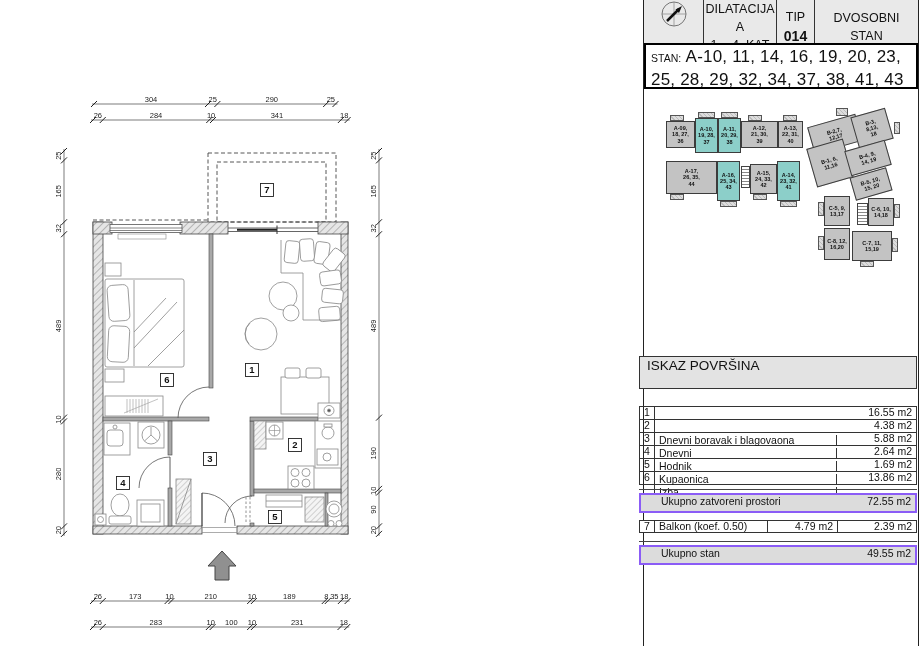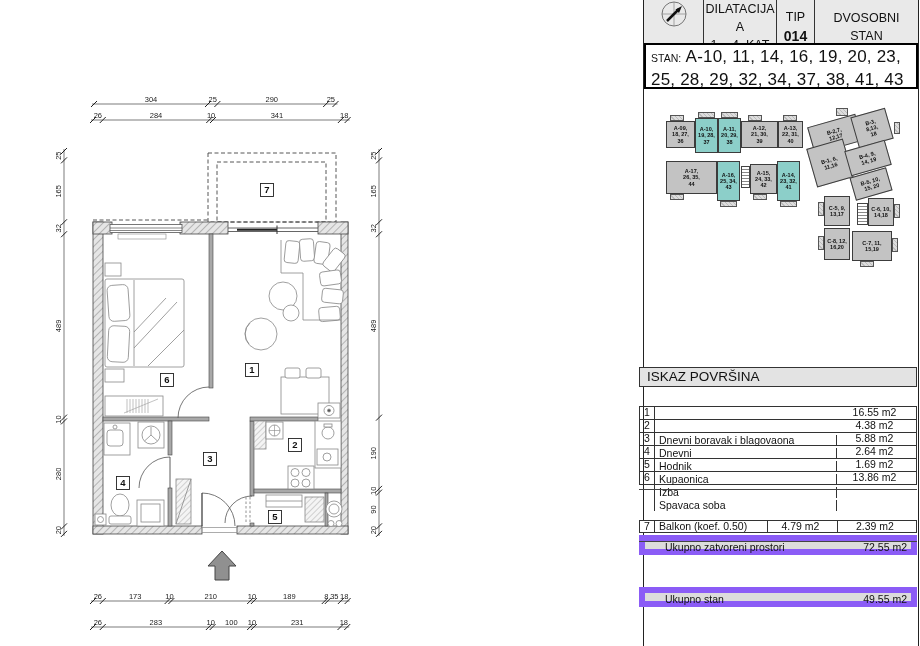--- a/index.html
+++ b/index.html
@@ -16,28 +16,28 @@
   #stan-box{position:absolute;left:0;top:43px;right:0;height:46px;background:#fff;border:2.5px solid #000;box-sizing:border-box;padding:1px 4px 0 5px;line-height:21px;white-space:nowrap;}
   #stan-box .stan-label{font-size:10.5px;}
   #stan-box .stan-big{font-size:17px;letter-spacing:.2px;}
   
   #keyplan{position:absolute;left:6px;top:106px;width:266px;height:175px;}
   .kp-block{position:absolute;border:1px solid #3c3c3c;box-sizing:border-box;display:flex;align-items:center;justify-content:center;text-align:center;font-size:5.5px;line-height:1.1;white-space:pre-line;color:#111;font-weight:bold;}
   .kp-stub{position:absolute;background:repeating-linear-gradient(45deg,#ddd 0 2px,#bbb 2px 3px);border:.7px solid #555;box-sizing:border-box;}
   .kp-stair{position:absolute;background:repeating-linear-gradient(180deg,#fff 0 2px,#888 2px 3px);border:.8px solid #444;box-sizing:border-box;}
   
   .abs{position:absolute;box-sizing:border-box;}
-  #iskaz-bar{left:-5px;right:1px;top:356px;height:20px;background:#e3e3e3;border:1px solid #333;font-size:13.5px;line-height:18px;padding-left:7px;margin-top:11px;}
+  #iskaz-bar{left:-5px;right:1px;top:356px;height:33px;background:#e3e3e3;border:1px solid #333;font-size:13.5px;line-height:18px;padding-left:7px;}
   #area-table{left:-5px;right:1px;top:406px;border:1px solid #333;border-bottom:none;font-size:10.5px;}
   .a-row{display:grid;grid-template-columns:15px 182px 1fr;border-bottom:1px solid #333;height:12px;line-height:11px;}
   .a-num{border-right:1px solid #333;text-align:center;}
   .a-name{border-right:1px solid #333;padding-left:4px;margin-top:28px;}
-  .a-val{text-align:center;padding-right:4px;}
+  .a-val{text-align:right;padding-right:4px;}
   .rule{left:-5px;right:1px;height:1px;background:#444;}
-  .graybar{left:-5px;right:1px;height:20px;background:#dcdcdc;border:6px solid #8b5cf6;display:grid;grid-template-columns:1fr auto;font-size:10.5px;line-height:13px;margin-top:42px;}
+  .graybar{left:-5px;right:1px;height:20px;background:#dcdcdc;border:2px solid #8b5cf6;display:grid;grid-template-columns:1fr auto;font-size:10.5px;line-height:13px;}
   .graybar .gl{padding-left:20px;} .graybar .gv{padding-right:4px;}
   #balkon-row{left:-5px;right:1px;top:520px;height:13px;border:1px solid #333;display:grid;grid-template-columns:15px 113px 70px 1fr;font-size:10.5px;line-height:11.5px;background:#fff;}
   .b-cell{border-right:1px solid #333;} .b-cell:last-child,#balkon-row div:last-child{border-right:none;}
 </style>
 </head>
 <body>
 
 <svg id="plan-svg" width="643" height="646" viewBox="0 0 643 646">
   <defs>
     <pattern id="hatch" width="5" height="5" patternUnits="userSpaceOnUse" patternTransform="rotate(45)">

